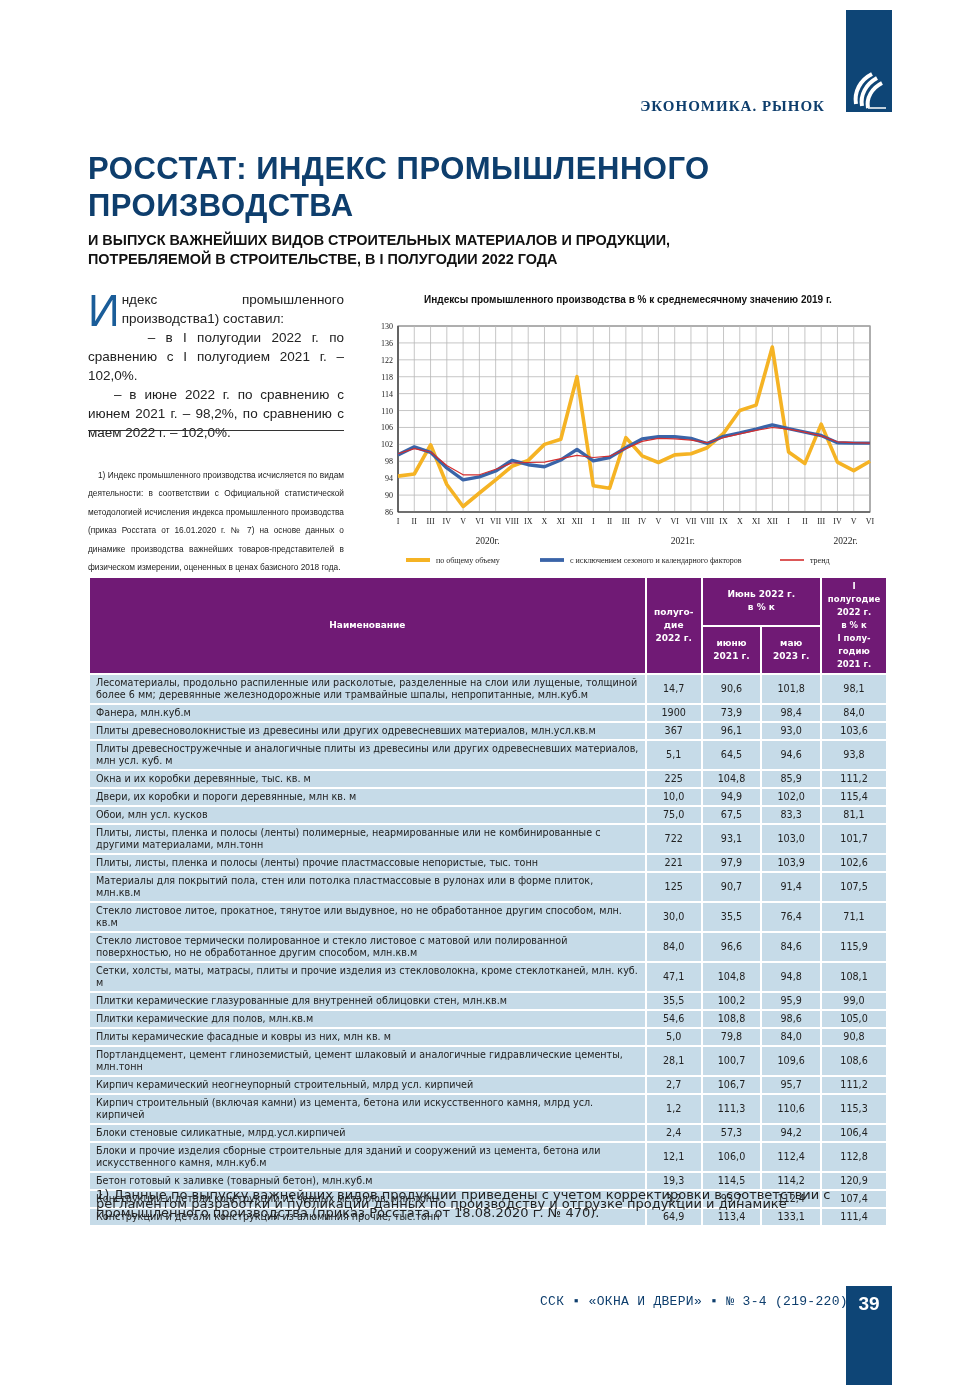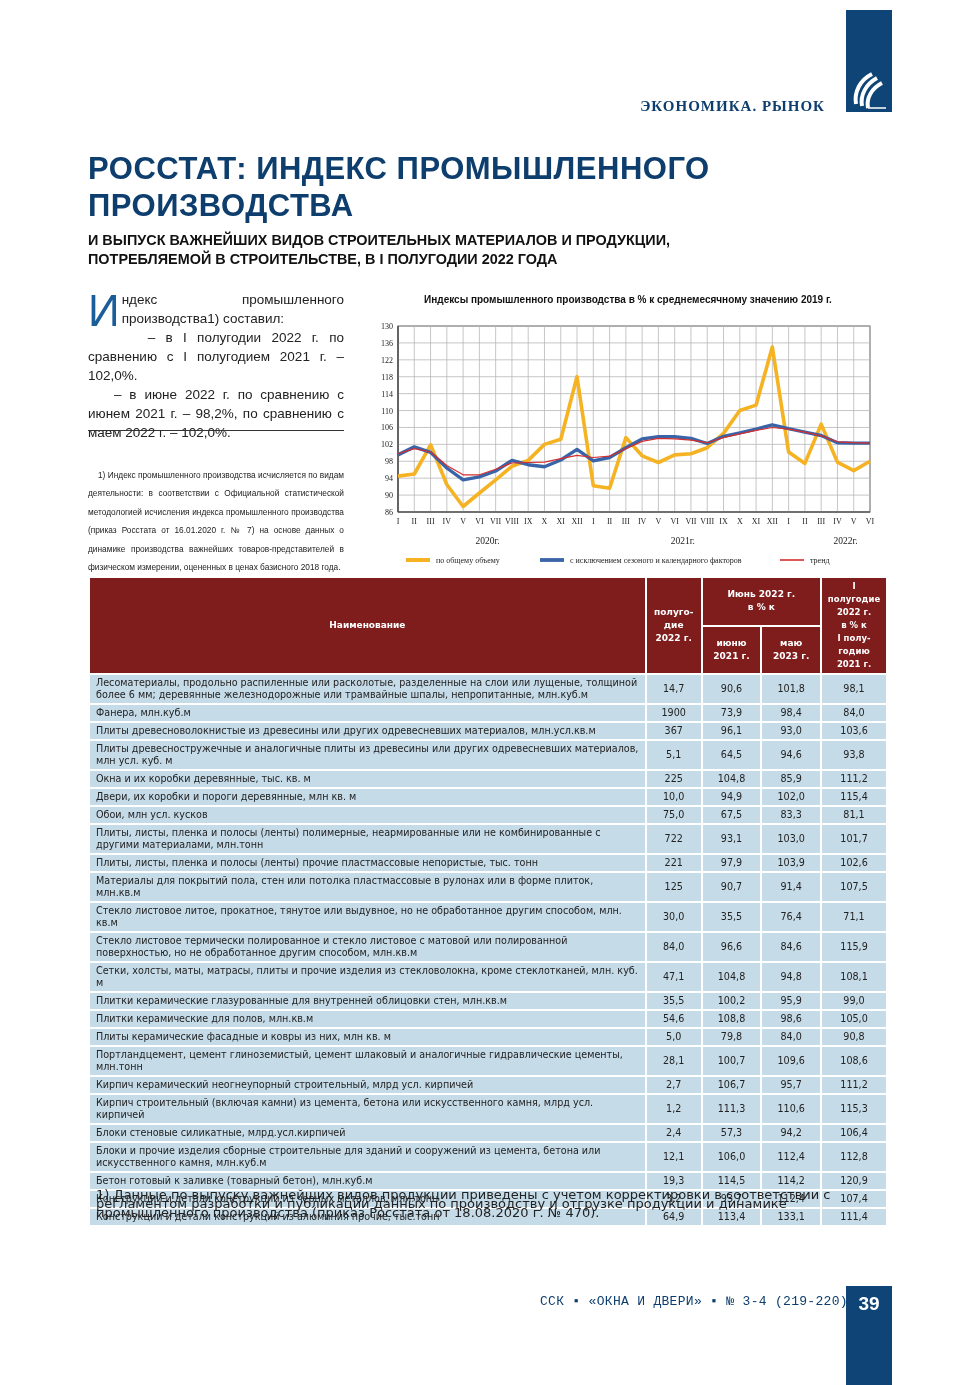--- a/index.html
+++ b/index.html
@@ -12,21 +12,21 @@
   .intro { position: absolute; left: 88px; top: 290px; width: 256px; font-family: "Liberation Sans", sans-serif; font-size: 13.5px; line-height: 19px; color: #222; }
   .intro .dropcap { float: left; font-size: 44px; line-height: 38px; color: #1a5d99; margin-right: 2px; margin-top: 2px; font-family: "Liberation Sans", sans-serif; }
   .intro p { text-align: justify; }
   .intro .ind { text-indent: 26px; }
   .intro-rule { position: absolute; left: 88px; top: 430px; width: 256px; height: 1px; background: #333; }
   .footnote-left { position: absolute; left: 88px; top: 436px; width: 256px; font-family: "Liberation Sans", sans-serif; font-size: 8.3px; line-height: 18.4px; color: #222; text-align: justify; }
   .footnote-left .ind { text-indent: 10px; display: block; margin-top: 30px; }
   .chart-wrap { position: absolute; left: 368px; top: 290px; width: 520px; height: 285px; }
   .chart-title { position: absolute; left: 0; top: 4px; width: 520px; text-align: center; font-family: "Liberation Sans", sans-serif; font-weight: bold; font-size: 10px; color: #111; }
   .tbl { position: absolute; left: 88px; top: 576px; width: 800px; border-collapse: separate; border-spacing: 2px; font-family: "DejaVu Sans", sans-serif; }
-  .tbl th { background: #7f1d1d; color: #fff; font-weight: bold; font-size: 9px; line-height: 13px; vertical-align: middle; padding: 2px 3px; }
+  .tbl th { background: #701a75; color: #fff; font-weight: bold; font-size: 9px; line-height: 13px; vertical-align: middle; padding: 2px 3px; }
   .tbl td { background: #c6dbe8; font-size: 9.6px; line-height: 12px; color: #222; padding: 2px 6px; }
   .tbl td.num { text-align: center; padding: 2px 2px; }
   .tbl-note { position: absolute; left: 96px; top: 1190px; width: 780px; font-family: "DejaVu Sans", sans-serif; font-size: 13px; line-height: 9px; color: #222; }
   .page-footer { position: absolute; left: 540px; top: 1294px; font-family: Liberation Mono, monospace; font-size: 13px; color: #0e3e6d; letter-spacing: 0.3px; }
   .page-num-block { position: absolute; left: 846px; top: 1286px; width: 46px; height: 99px; background: #0e4576; }
   .page-num { position: absolute; left: 0; top: 7px; width: 46px; text-align: center; font-family: "Liberation Sans", sans-serif; font-weight: bold; font-size: 19px; color: #fff; }
 </style>
 </head>
 <body>
 

